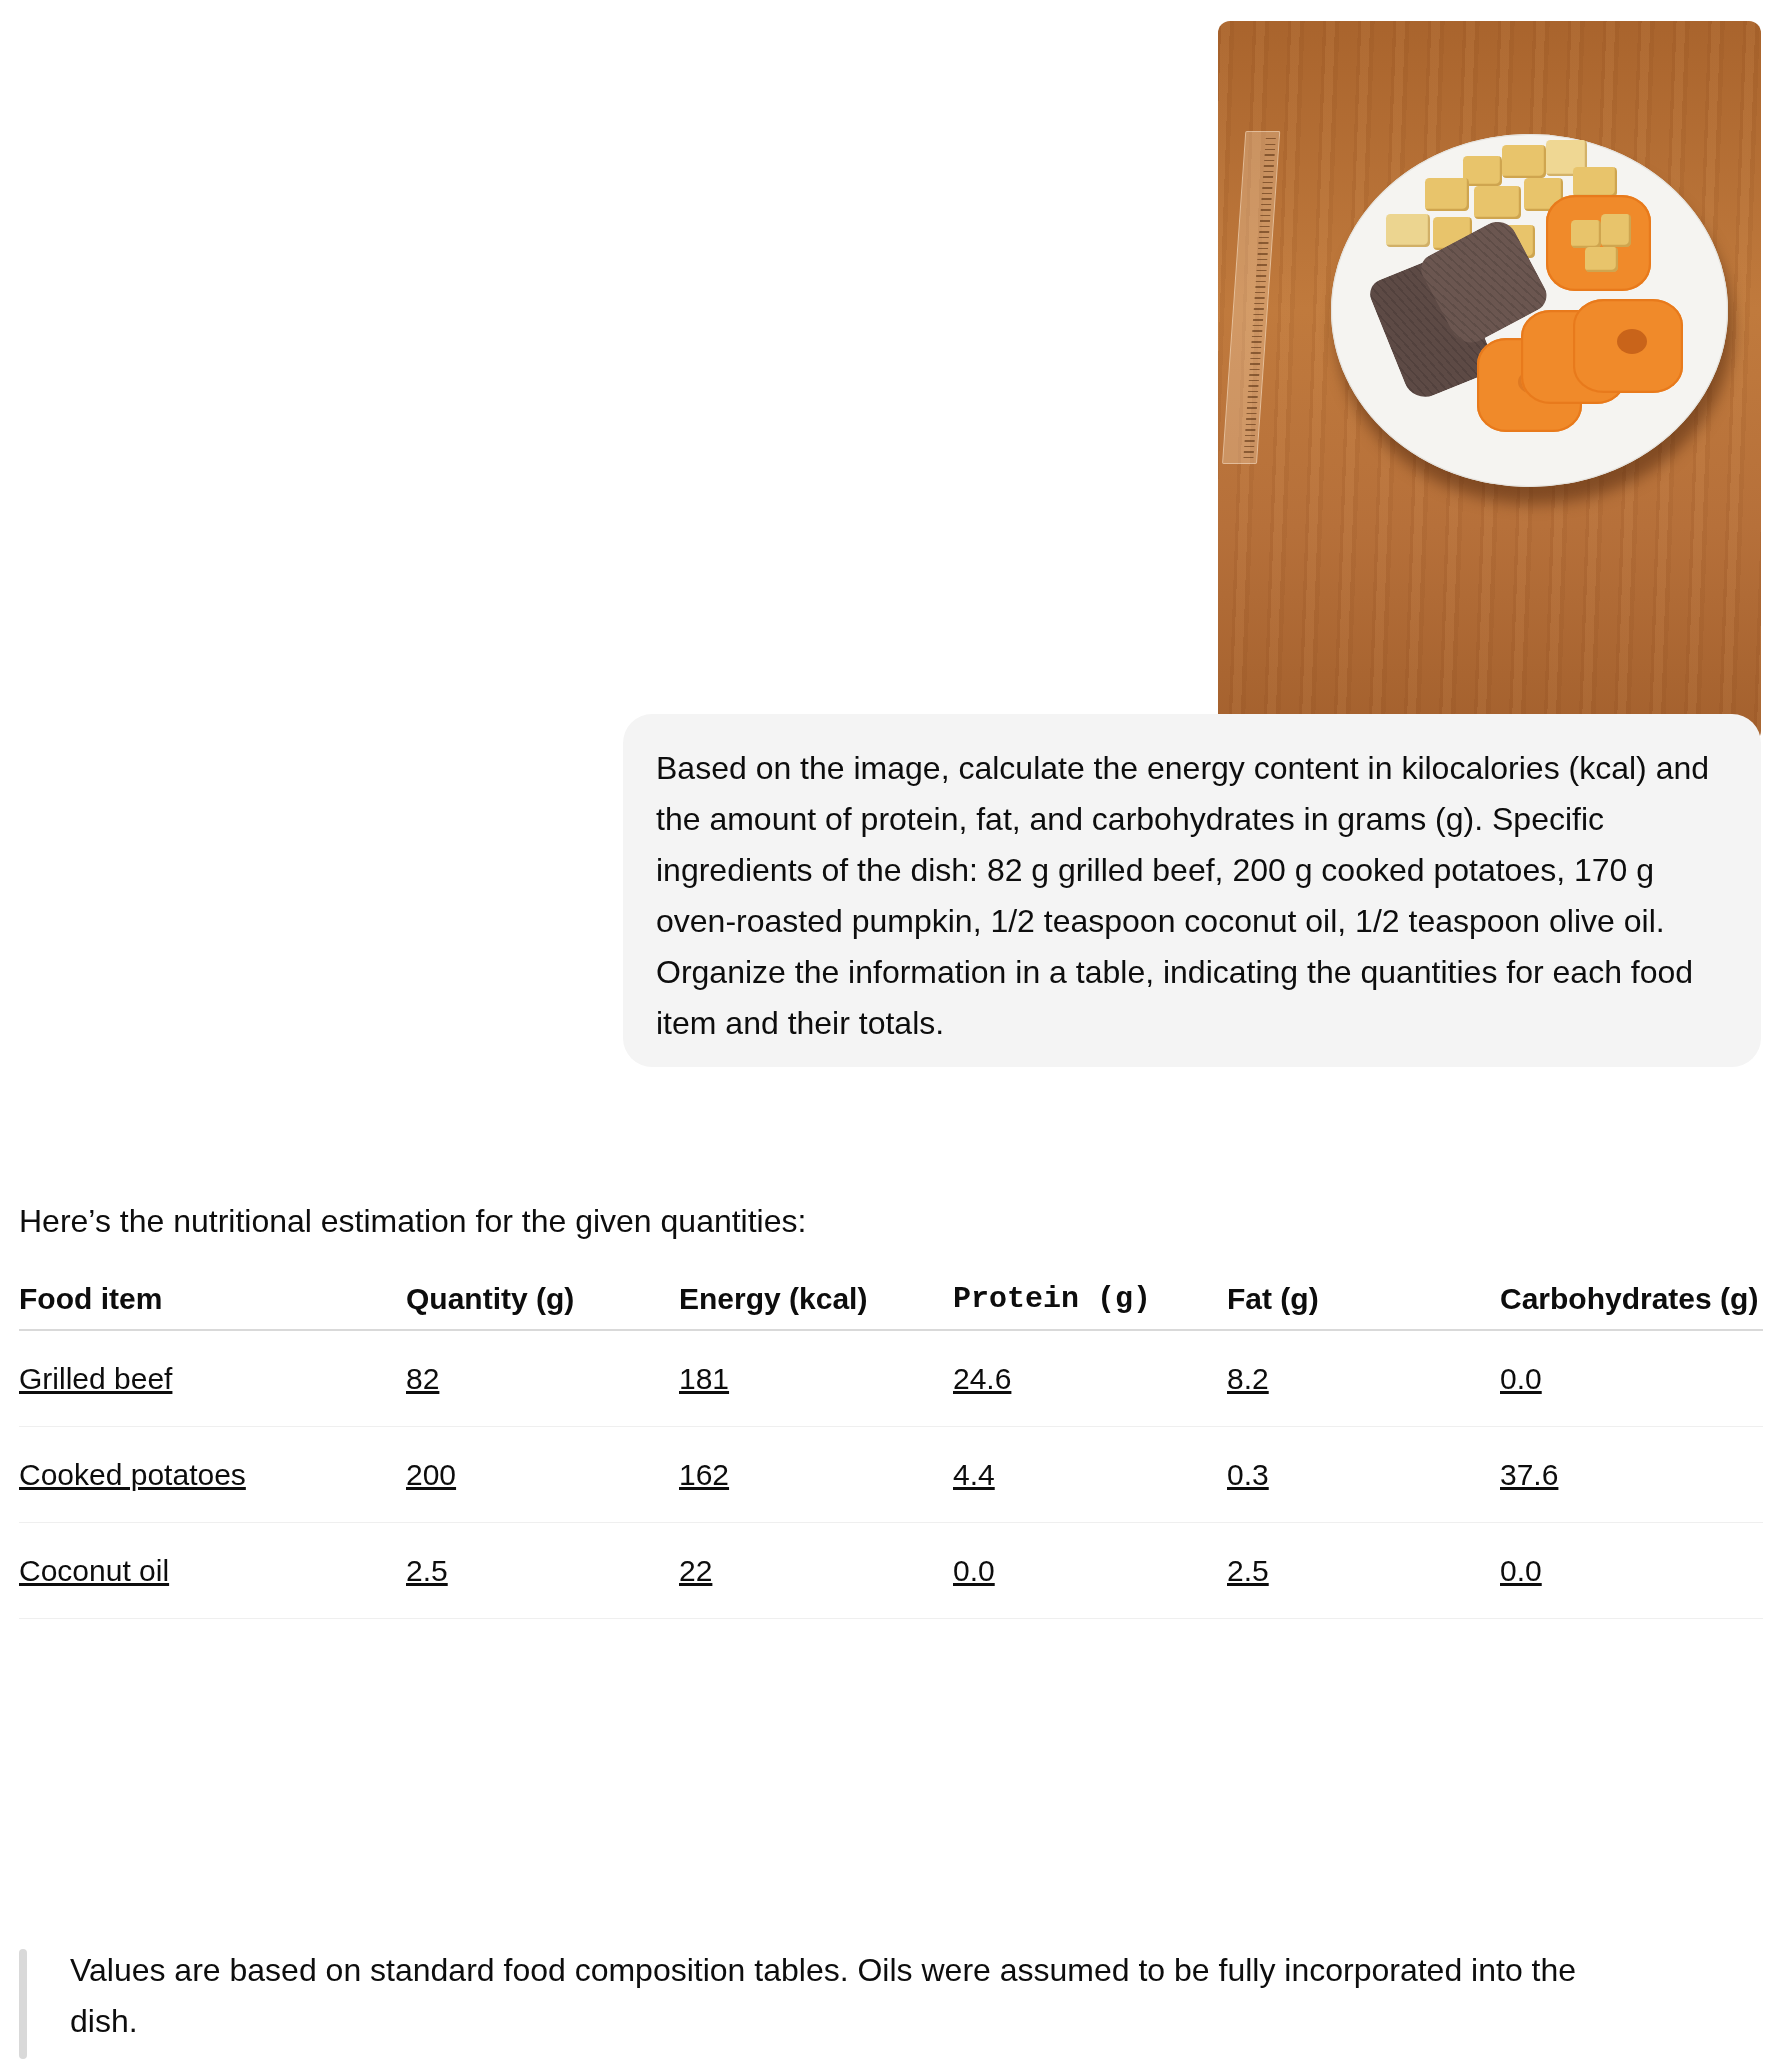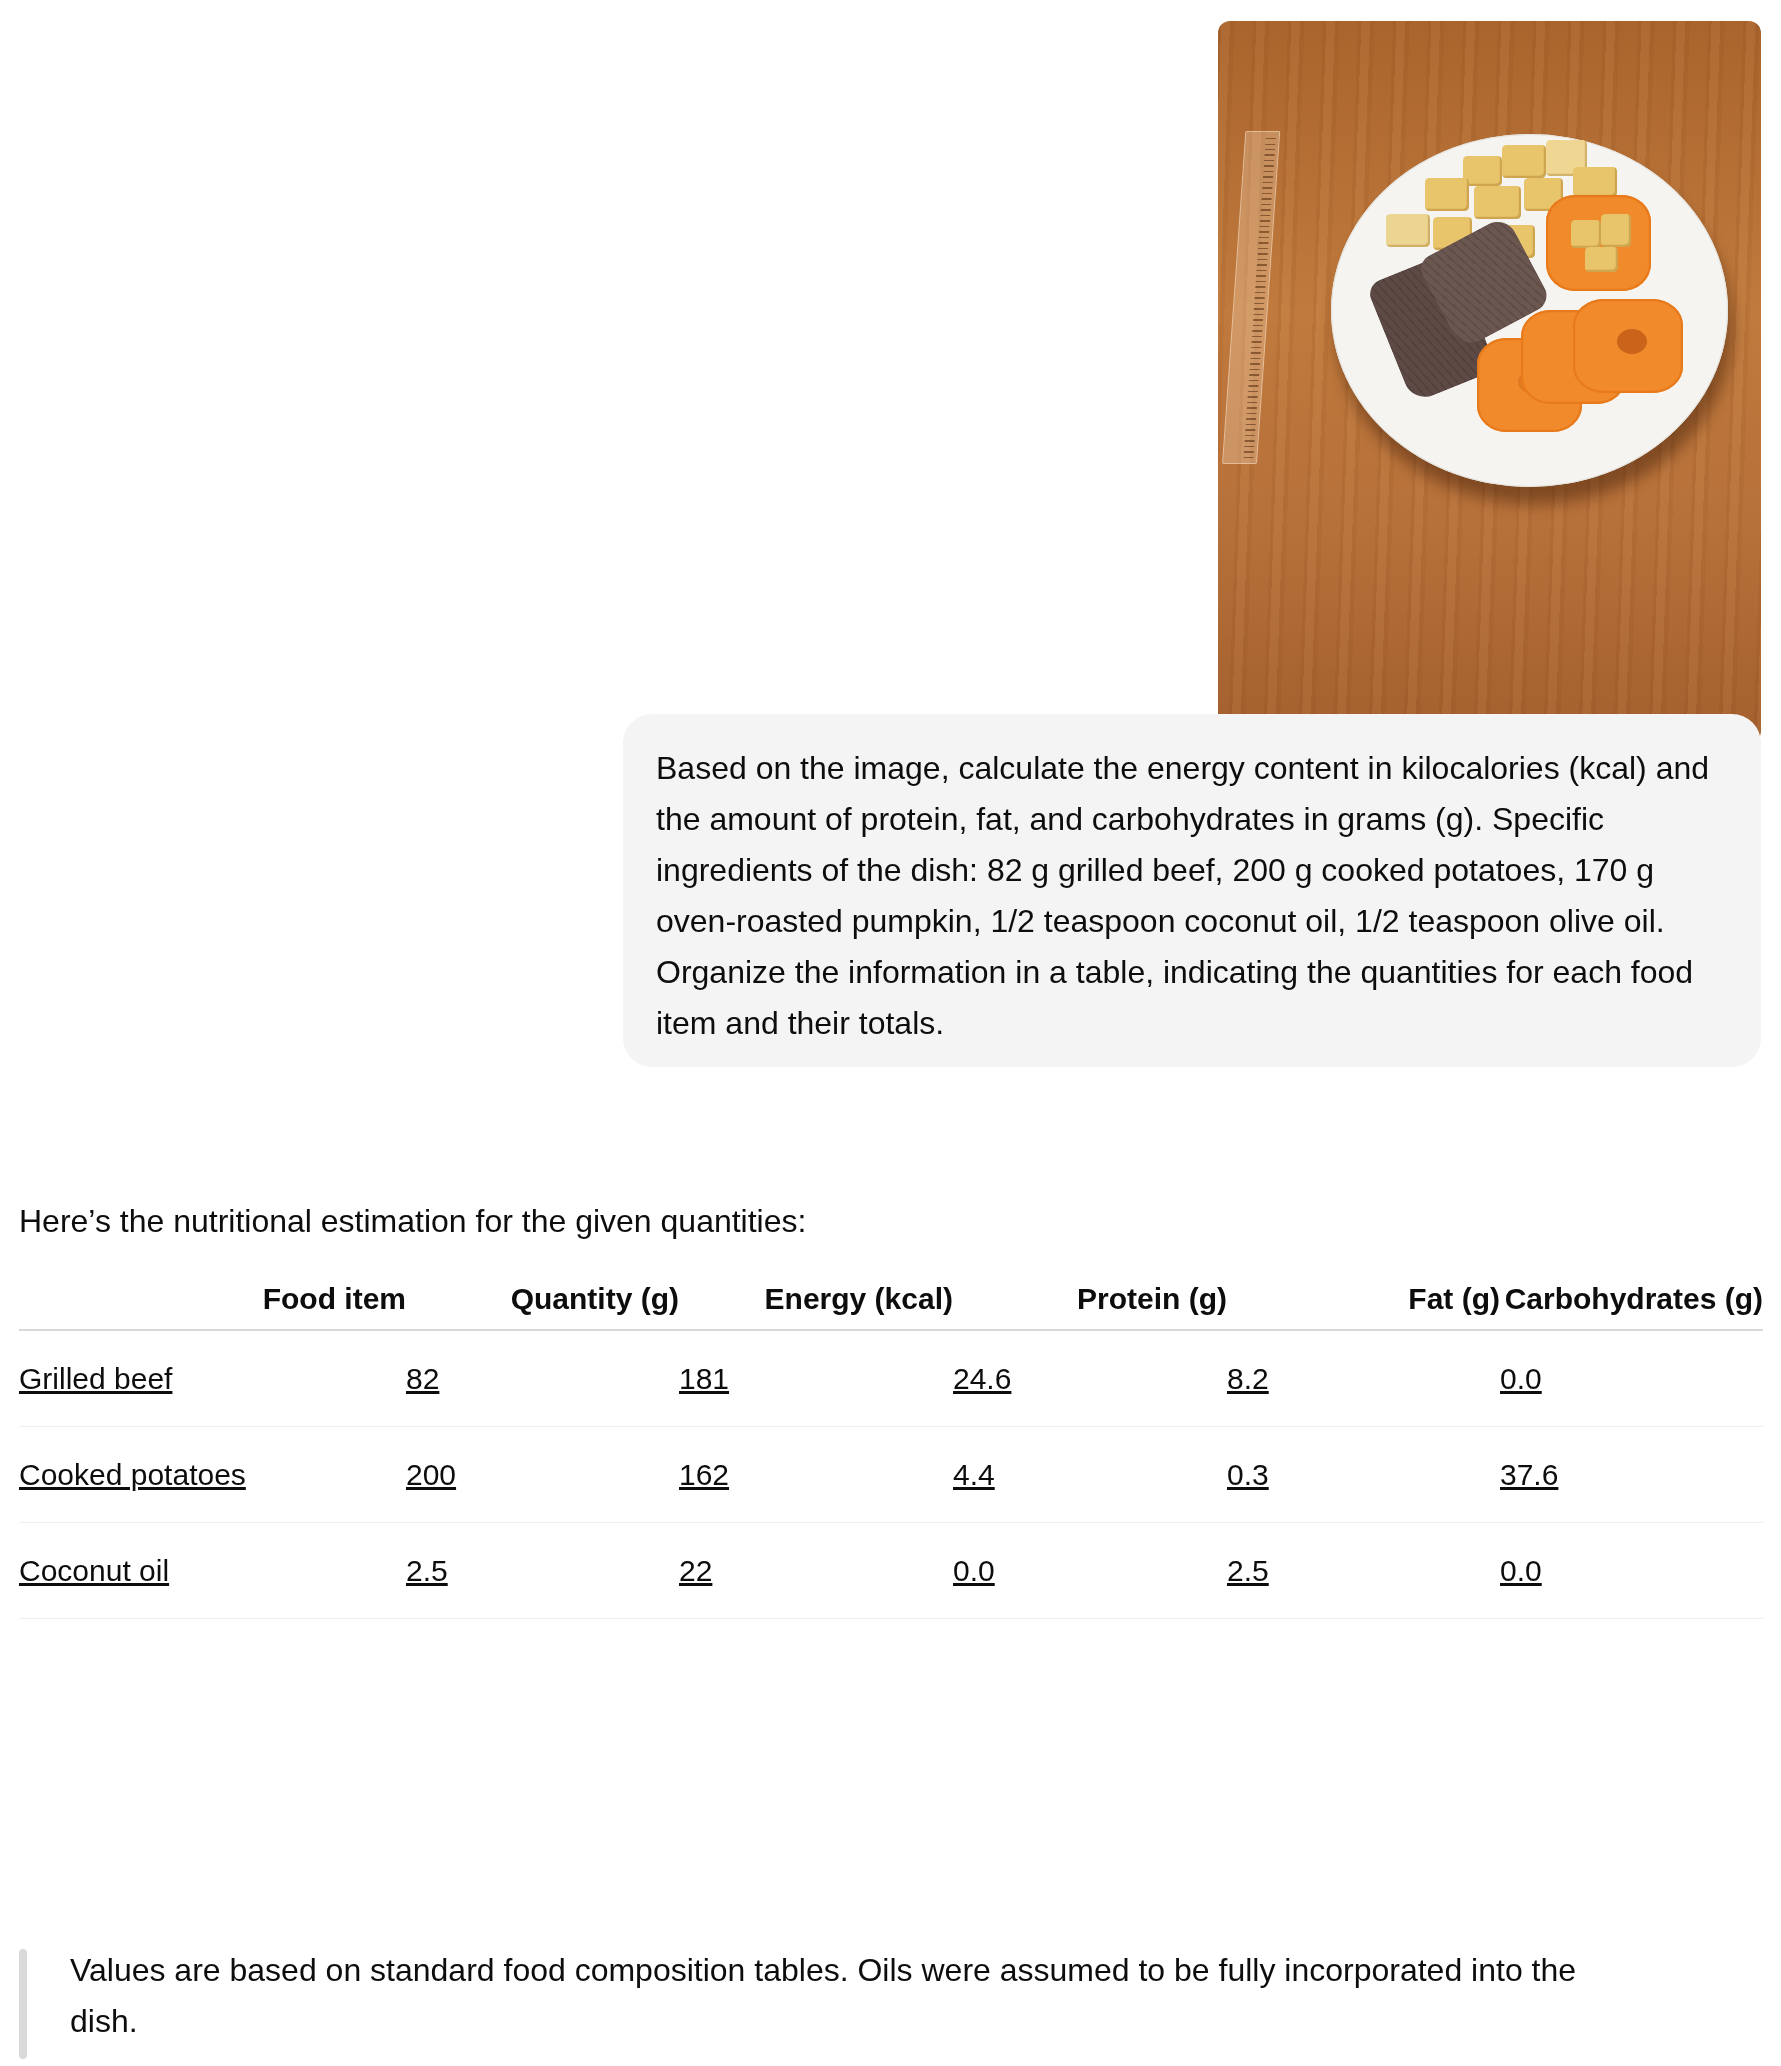--- a/index.html
+++ b/index.html
@@ -57,31 +57,31 @@
     font-size: 32px; line-height: 51px; color: #0d0d0d; margin: 0;
   }
   .intro {
     position: absolute; left: 19px; top: 1199px; font-size: 32px; line-height: 44px; margin: 0;
   }
   table.nutrition {
     position: absolute; left: 19px; top: 1268px; width: 1744px;
     border-collapse: collapse; font-size: 30px;
   }
   table.nutrition th {
-    text-align: right; font-weight: bold; height: 61px; vertical-align: middle;
+    text-align: left; font-weight: bold; height: 61px; vertical-align: middle;
     border-bottom: 2.2px solid #d9d9d9; padding: 0;
   }
   table.nutrition td {
     height: 95px; vertical-align: middle; padding: 0;
     border-bottom: 1.7px solid #efefef;
     text-decoration: underline;
   }
   table.nutrition tr.total td { font-weight: bold; border-bottom: none; }
   .col-0 { width: 387px; } .col-1 { width: 273px; } .col-2 { width: 274px; }
-  .col-3 { width: 274px; } .col-4 { width: 273px; } .col-5 { width: 263px; }
+  .col-3 { width: 274px; font-family: Liberation Mono, monospace; } .col-4 { width: 273px; } .col-5 { width: 263px; }
   .quote {
     position: absolute; left: 19px; top: 1945px; width: 1598px; height: 116px;
   }
   .quote-bar {
     position: absolute; left: 0; top: 4.4px; width: 8.3px; height: 110px;
     background: #d9d9d9; border-radius: 4.4px;
   }
   .quote-text {
     position: absolute; left: 51px; top: 0; margin: 0; font-size: 32px; line-height: 51px; color: #0d0d0d;
     width: 1554px;

